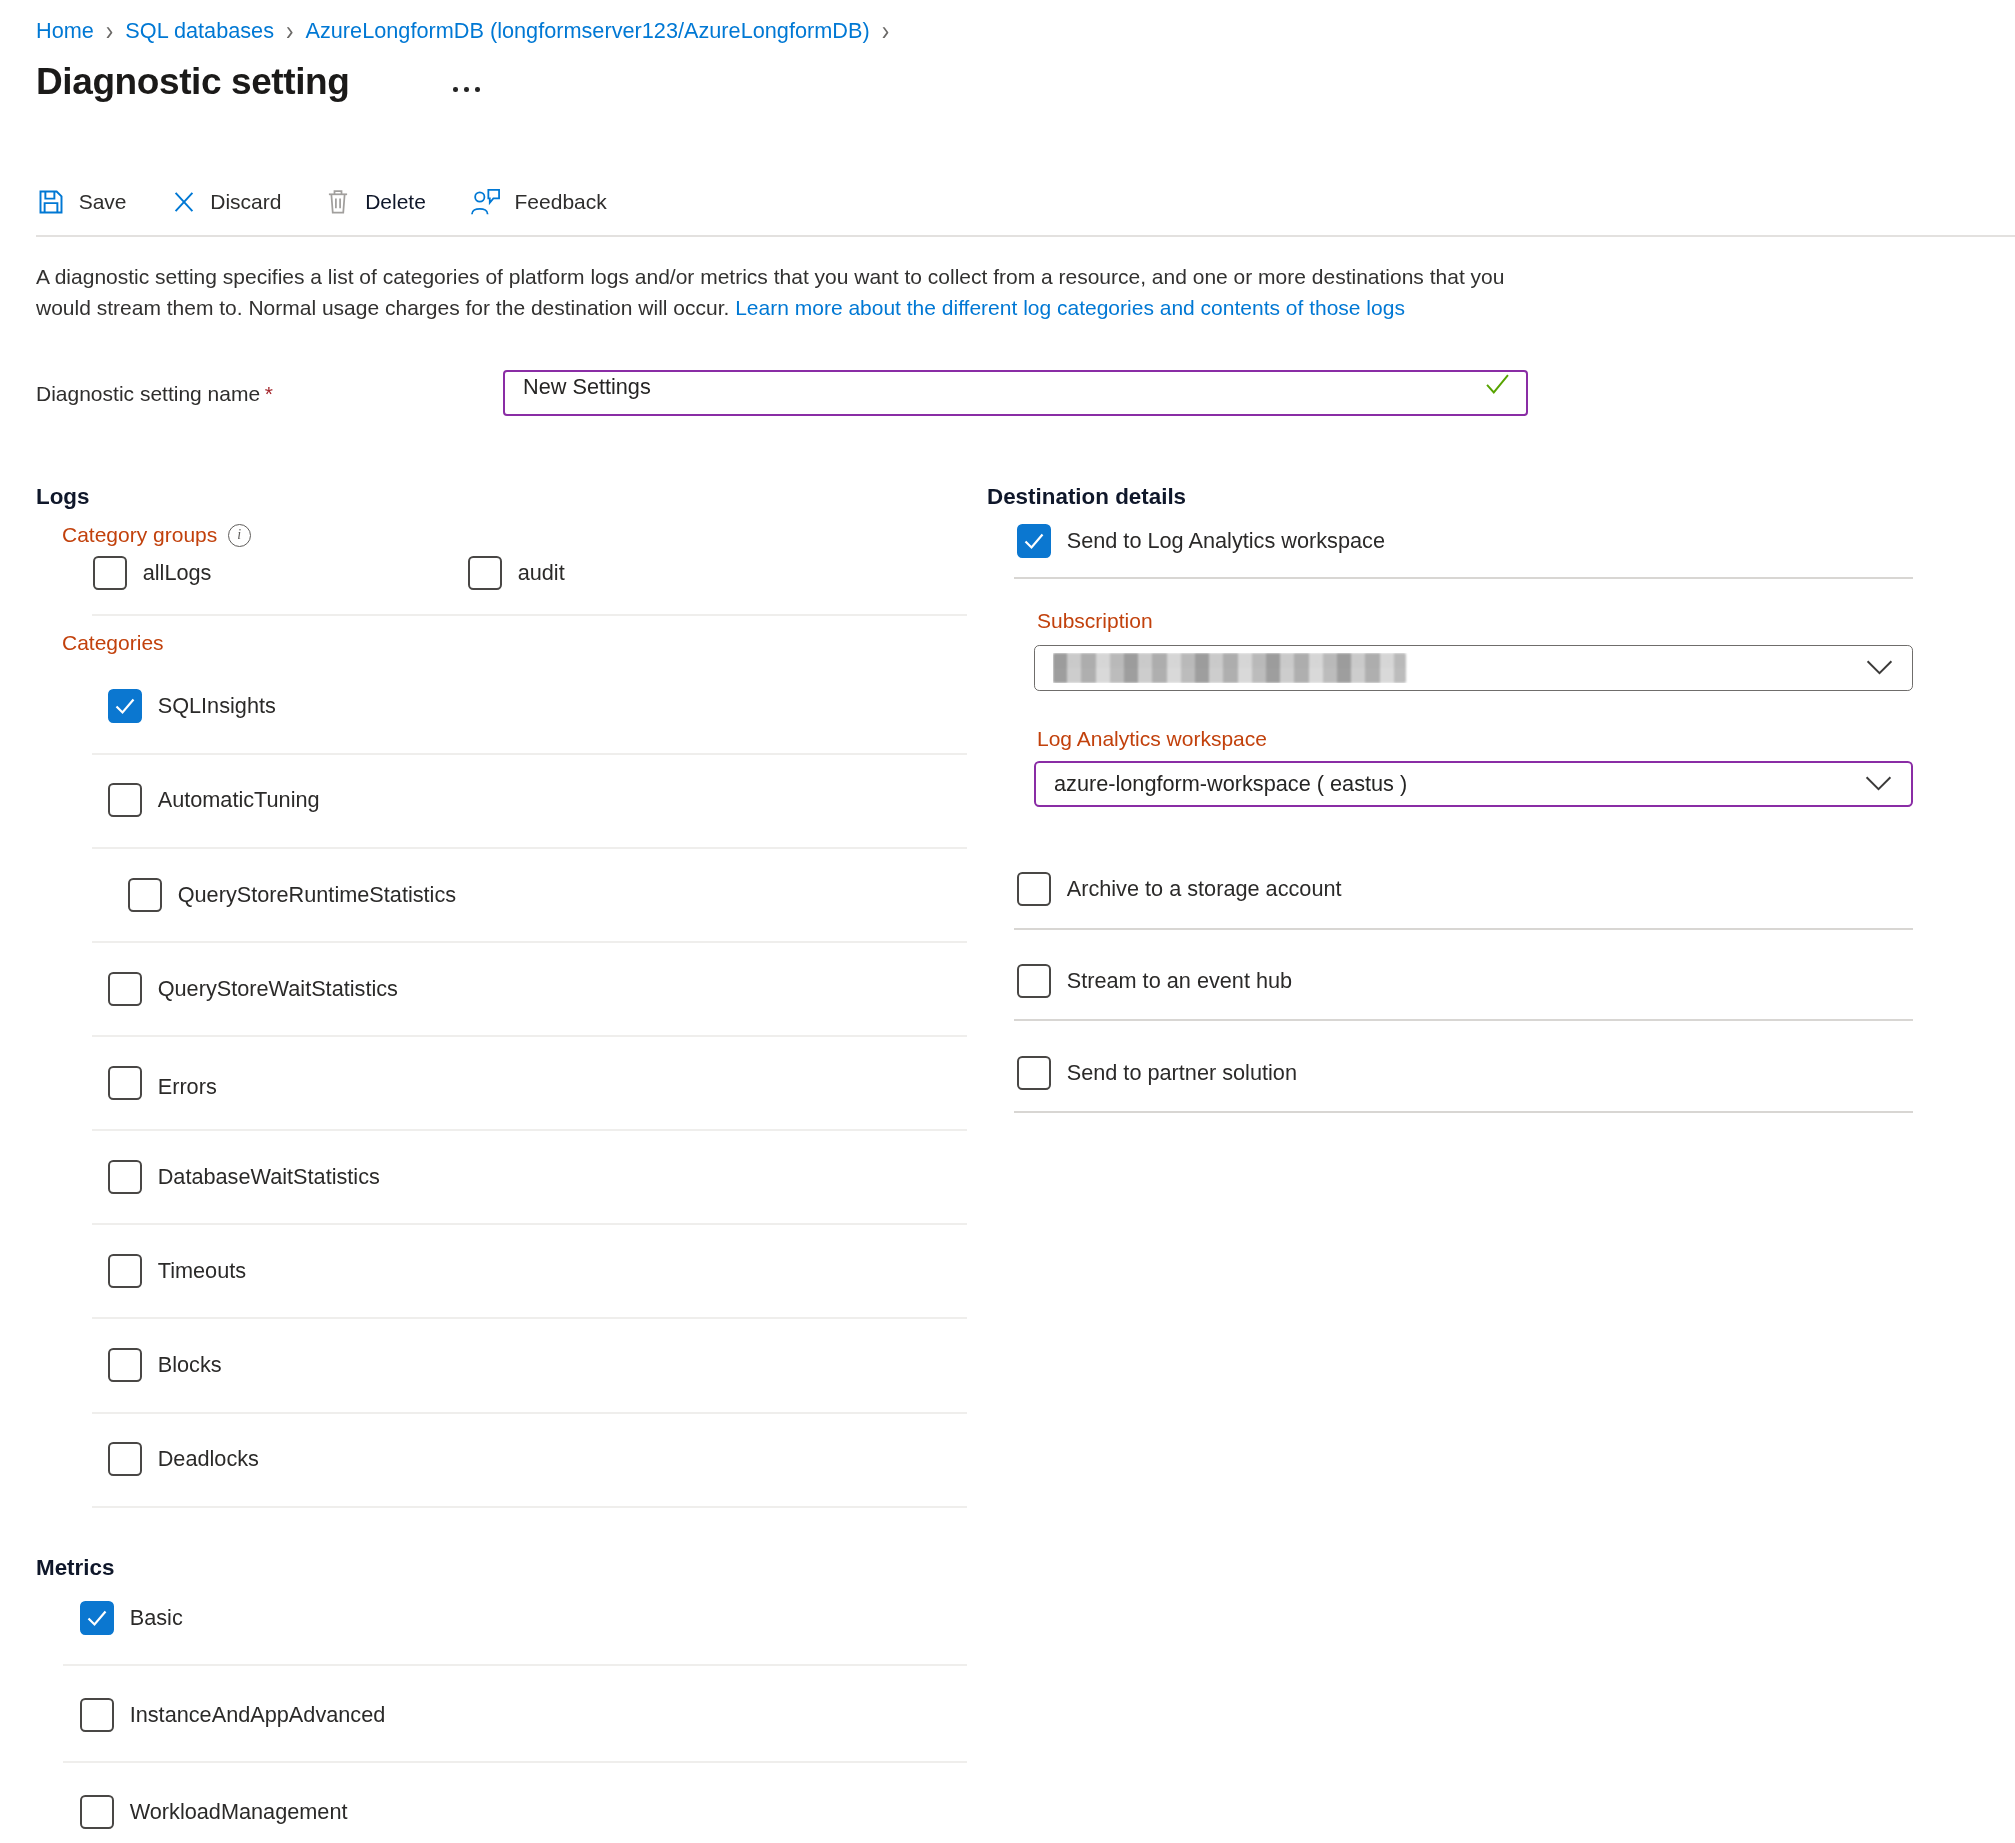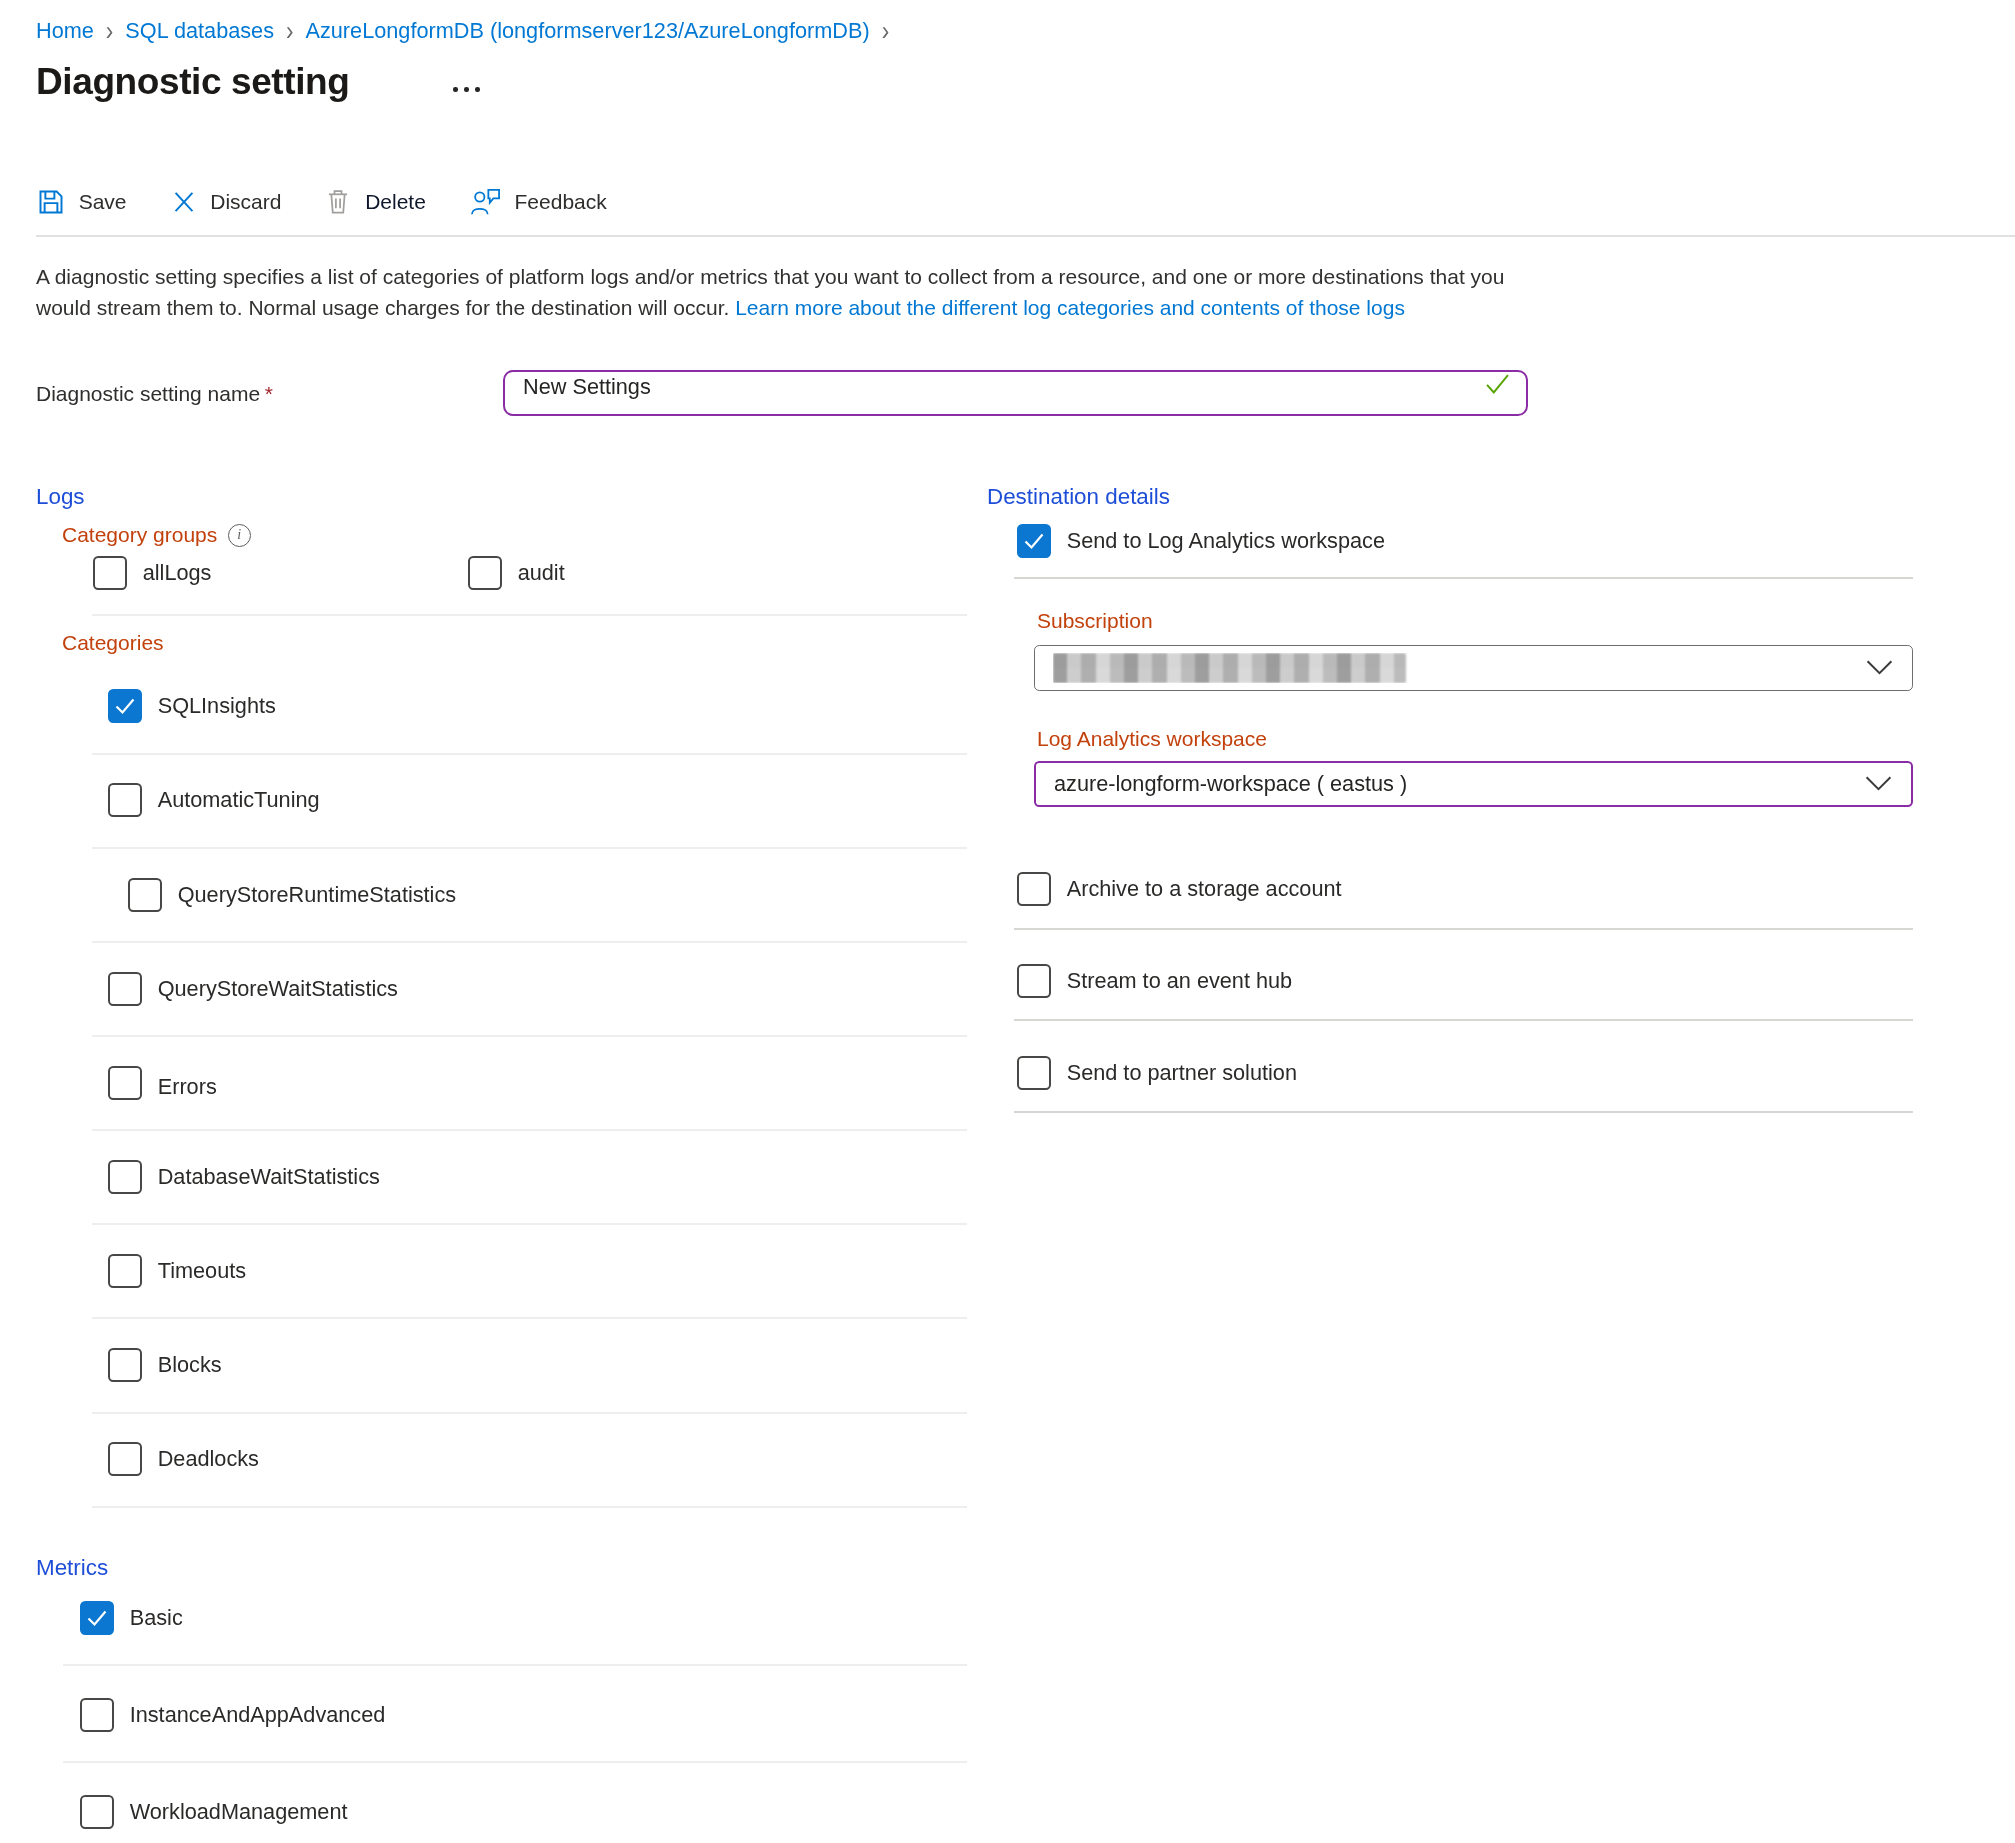--- a/index.html
+++ b/index.html
@@ -30,27 +30,27 @@
 
   
   .intro { left:36px; top:261px; width:1494px; font-size:21px; line-height:31px; color:#323130; }
   .intro a { color:#0078d4; text-decoration:none; cursor:pointer; }
 
   
   .name-label { left:36px; top:382px; font-size:21px; color:#2f2e2d; }
   .req { color:#a4262c; margin-left:4.5px; }
   .name-input {
     left:503px; top:370px; width:1025px; height:46px;
-    border:2.2px solid #8a2da5; border-radius:10px; background:#fff;
+    border:2.2px solid #8a2da5; border-radius:4px; background:#fff;
     display:flex; align-items:center; padding:0 15px 12px 18px; cursor:text;
   }
   .name-input .val { flex:1; font-size:21.7px; color:#262524; }
 
   
-  .section-h { font-size:22.4px; font-weight:400; color:#1d4ed8; }
+  .section-h { font-size:22.4px; font-weight:700; color:#0f172a; }
 
   .sub-label { font-size:21px; color:#c2410c; }
 
   
   .check-row { display:flex; align-items:center; gap:15.7px; height:34px; cursor:pointer; }
   .cb {
     width:34px; height:34px; flex:0 0 34px; border:2.2px solid #494745; border-radius:5.2px;
     background:#fff; display:flex; align-items:center; justify-content:center;
   }
   .cb.checked { background:#0b77d0; border-color:#0b77d0; }

